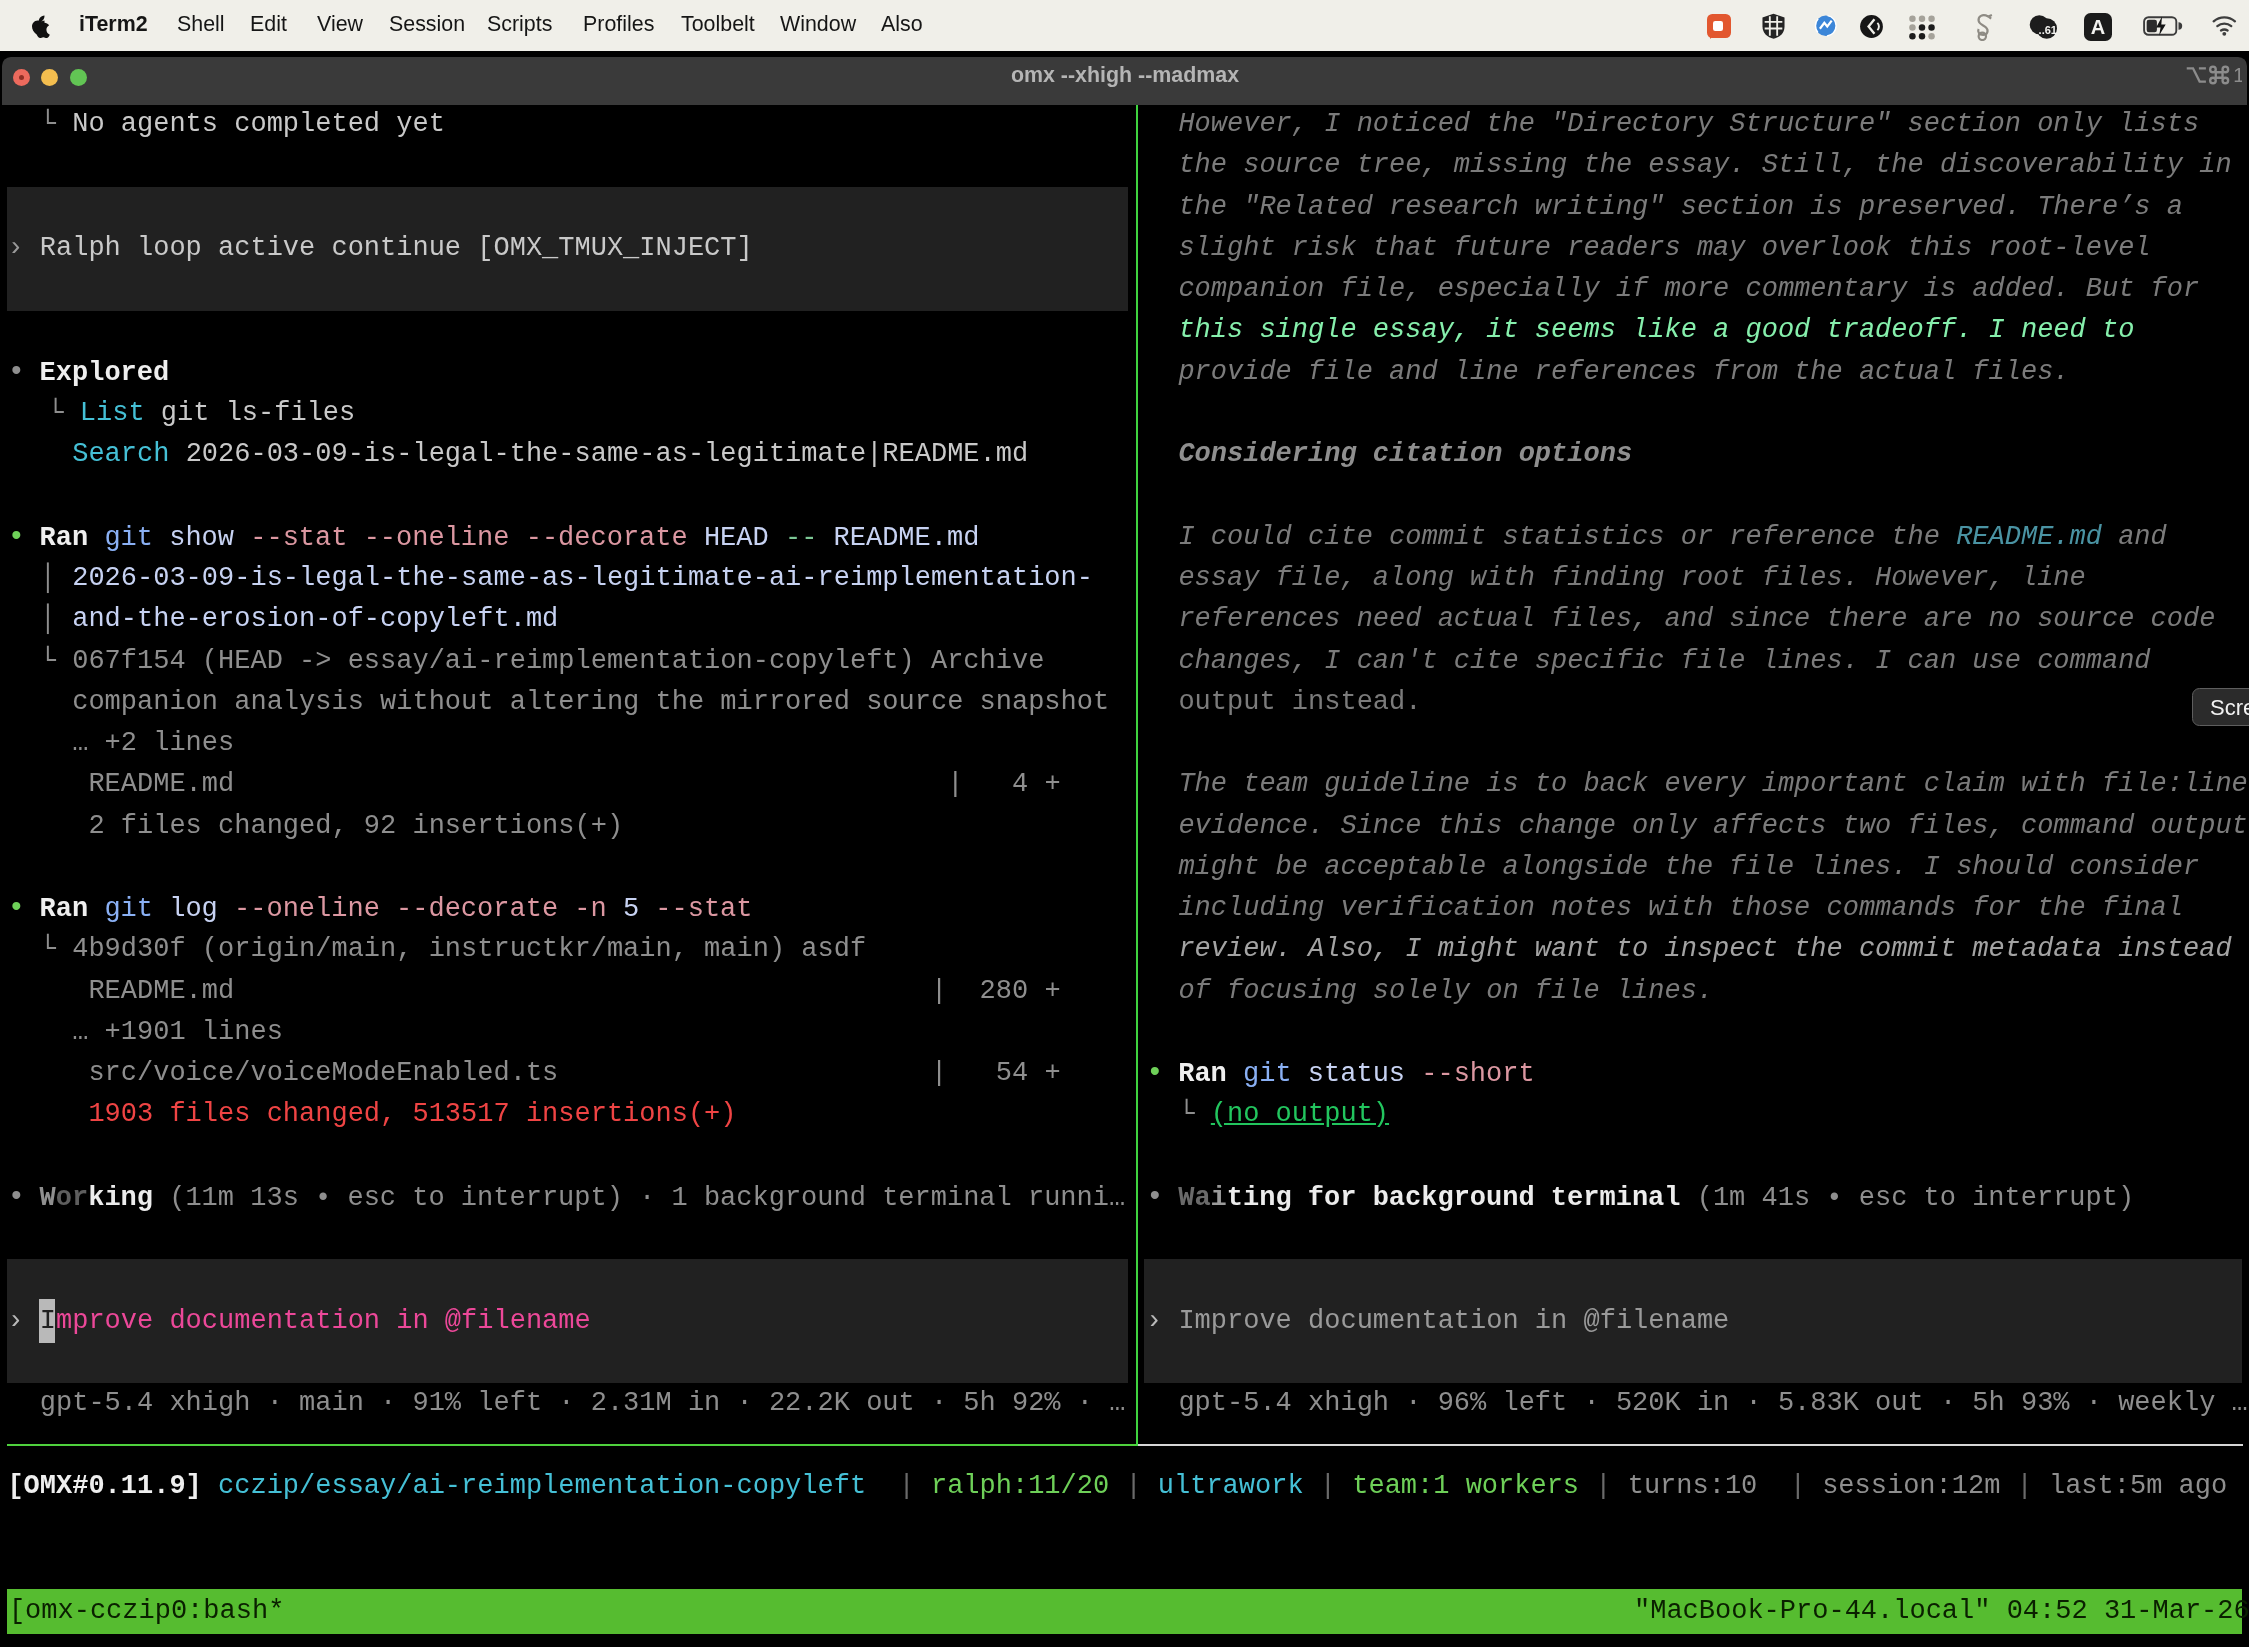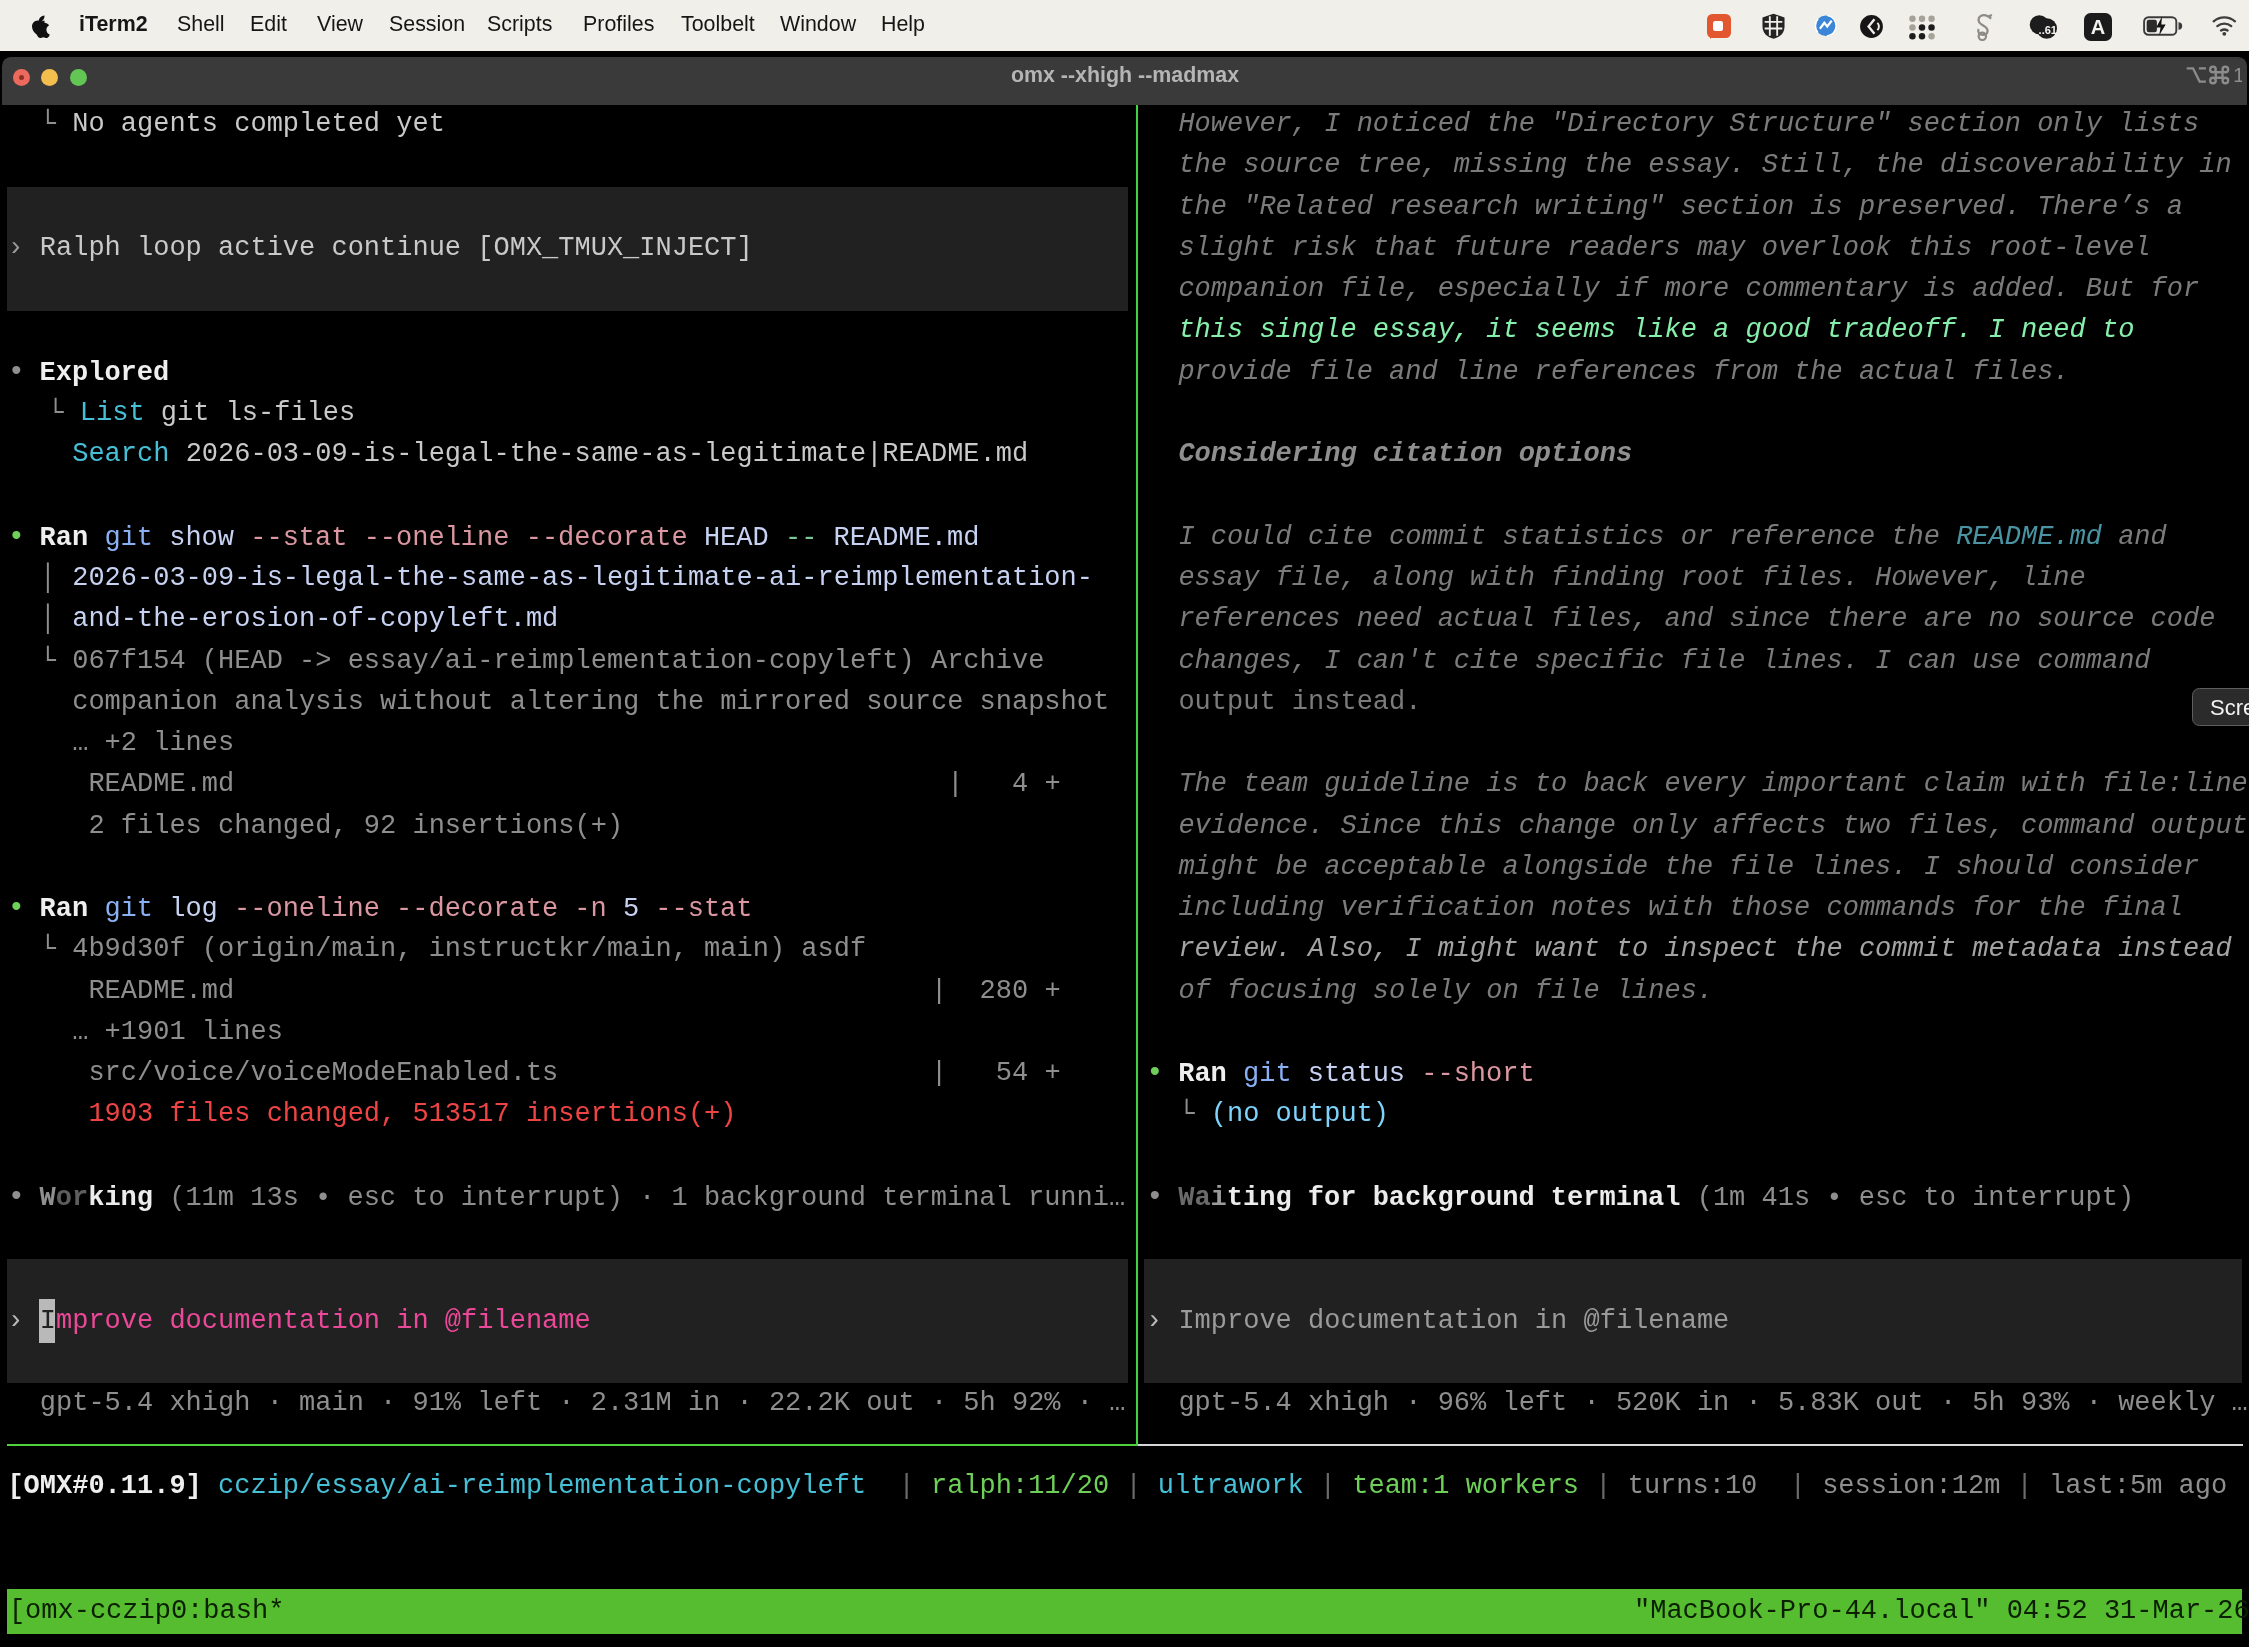--- a/index.html
+++ b/index.html
@@ -69,21 +69,21 @@
 <div class="tr" style="left:1146px;top:599px;">  <span style="color:#7b7b7b;font-style:italic;">references need actual files, and since there are no source code</span></div>
 <div class="tr" style="left:1146px;top:641px;">  <span style="color:#7b7b7b;font-style:italic;">changes, I can't cite specific file lines. I can use command</span></div>
 <div class="tr" style="left:1146px;top:682px;">  <span style="color:#7b7b7b;">output instead.</span></div>
 <div class="tr" style="left:1146px;top:764px;">  <span style="color:#7b7b7b;font-style:italic;">The team guideline is to back every important claim with file:line</span></div>
 <div class="tr" style="left:1146px;top:806px;">  <span style="color:#7b7b7b;font-style:italic;">evidence. Since this change only affects two files, command output</span></div>
 <div class="tr" style="left:1146px;top:847px;">  <span style="color:#7b7b7b;font-style:italic;">might be acceptable alongside the file lines. I should consider</span></div>
 <div class="tr" style="left:1146px;top:888px;">  <span style="color:#7b7b7b;font-style:italic;">including verification notes with those commands for the final</span></div>
 <div class="tr" style="left:1146px;top:929px;">  <span style="color:#a3a3a3;font-style:italic;">review. Also, I might want to inspect the commit metadata instead</span></div>
 <div class="tr" style="left:1146px;top:971px;">  <span style="color:#7b7b7b;font-style:italic;">of focusing solely on file lines.</span></div>
 <div class="tr" style="left:1146px;top:1053px;"><span style="color:#6ed058;font-size:29.5px;display:inline-block;width:16px;">•</span> <span style="color:#efefef;font-weight:bold;">Ran</span> <span style="color:#8ab0f4;">git</span> <span style="color:#c7d2f2;">status</span> <span style="color:#db97a1;">--short</span></div>
-<div class="tr" style="left:1146px;top:1094px;">  <span style="color:#8e8e8e;">└</span> <span style="color:#7dd3fc;">(no output)</span></div>
+<div class="tr" style="left:1146px;top:1094px;">  <span style="color:#8e8e8e;">└</span> <span style="color:#22c55e;text-decoration:underline;">(no output)</span></div>
 <div class="tr" style="left:1146px;top:1177px;"><span style="color:#8e8e8e;font-size:29.5px;display:inline-block;width:16px;">•</span> <span style="color:#6a6a6a;font-weight:bold;">Wa</span><span style="color:#9a9a9a;font-weight:bold;">i</span><span style="color:#ececec;font-weight:bold;">ting for background terminal</span> <span style="color:#8e8e8e;">(1m 41s • esc to interrupt)</span></div>
 <div class="tr" style="left:1146px;top:1301px;"><span style="color:#b9b9b9;">›</span> <span style="color:#9a9a9a;">Improve documentation in @filename</span></div>
 <div class="tr" style="left:1146px;top:1383px;">  <span style="color:#8e8e8e;">gpt-5.4 xhigh · 96% left · 520K in · 5.83K out · 5h 93% · weekly …</span></div>
 <div class="tr" style="left:7.4px;top:1466px;"><span style="color:#efefef;font-weight:bold;">[OMX#0.11.9]</span> <span style="color:#45c0d6;">cczip/essay/ai-reimplementation-copyleft</span>  <span style="color:#6a6a6a;">|</span> <span style="color:#6ed058;">ralph:11/20</span> <span style="color:#6a6a6a;">|</span> <span style="color:#45c0d6;">ultrawork</span> <span style="color:#6a6a6a;">|</span> <span style="color:#6ed058;">team:1 workers</span> <span style="color:#6a6a6a;">|</span> <span style="color:#8e8e8e;">turns:10</span>  <span style="color:#6a6a6a;">|</span> <span style="color:#8e8e8e;">session:12m</span> <span style="color:#6a6a6a;">|</span> <span style="color:#8e8e8e;">last:5m ago</span></div>
 
 <div style="position:absolute;left:39px;top:1299px;width:16px;height:44px;background:#b9b9b9;"></div>
 
 <div style="position:absolute;left:2192px;top:688px;width:74px;height:38px;background:#2b2b2b;border:1.5px solid #5e5e5e;border-radius:7.4px;"></div>
 <div class="sans" style="position:absolute;left:2210px;top:695px;font-size:22px;color:#f2f2f2;">Scre</div>
 
@@ -98,21 +98,21 @@
 <span style="position:absolute;left:0;top:11.8px;width:2250px;height:29.5px;">
       <span style="position:absolute;left:79px;font-weight:bold;">iTerm2</span>
       <span style="position:absolute;left:177px;">Shell</span>
       <span style="position:absolute;left:250px;">Edit</span>
       <span style="position:absolute;left:317px;">View</span>
       <span style="position:absolute;left:389px;">Session</span>
       <span style="position:absolute;left:487px;">Scripts</span>
       <span style="position:absolute;left:583px;">Profiles</span>
       <span style="position:absolute;left:681px;">Toolbelt</span>
       <span style="position:absolute;left:780px;">Window</span>
-      <span style="position:absolute;left:881px;">Help</span>
+      <span style="position:absolute;left:881px;">Also</span>
     </span>
 
 <div style="position:absolute;left:1707px;top:14px;width:23.6px;height:23.6px;border-radius:5.2px;background:#e2572f;"></div>
 <div style="position:absolute;left:1710px;top:33px;width:0;height:0;border-left:6.6px solid #e2572f;border-bottom:6.6px solid transparent;"></div>
 <div style="position:absolute;left:1713px;top:20.7px;width:10.3px;height:10.3px;border-radius:2.2px;background:#fff;"></div>
 <svg style="position:absolute;left:1761px;top:13.3px;" width="25" height="26.6" viewBox="0 0 34 36">
   <path fill="#242424" d="M17 1 L32 6 V18 C32 28 25 33 17 35 C9 33 2 28 2 18 V6 Z"></path>
   <g stroke="#f0efe9" stroke-width="2.5" fill="none">
         <path d="M5 12 H29 M5 21 H29 M12 4.5 V31 M22 4.5 V31"></path>
       </g>

